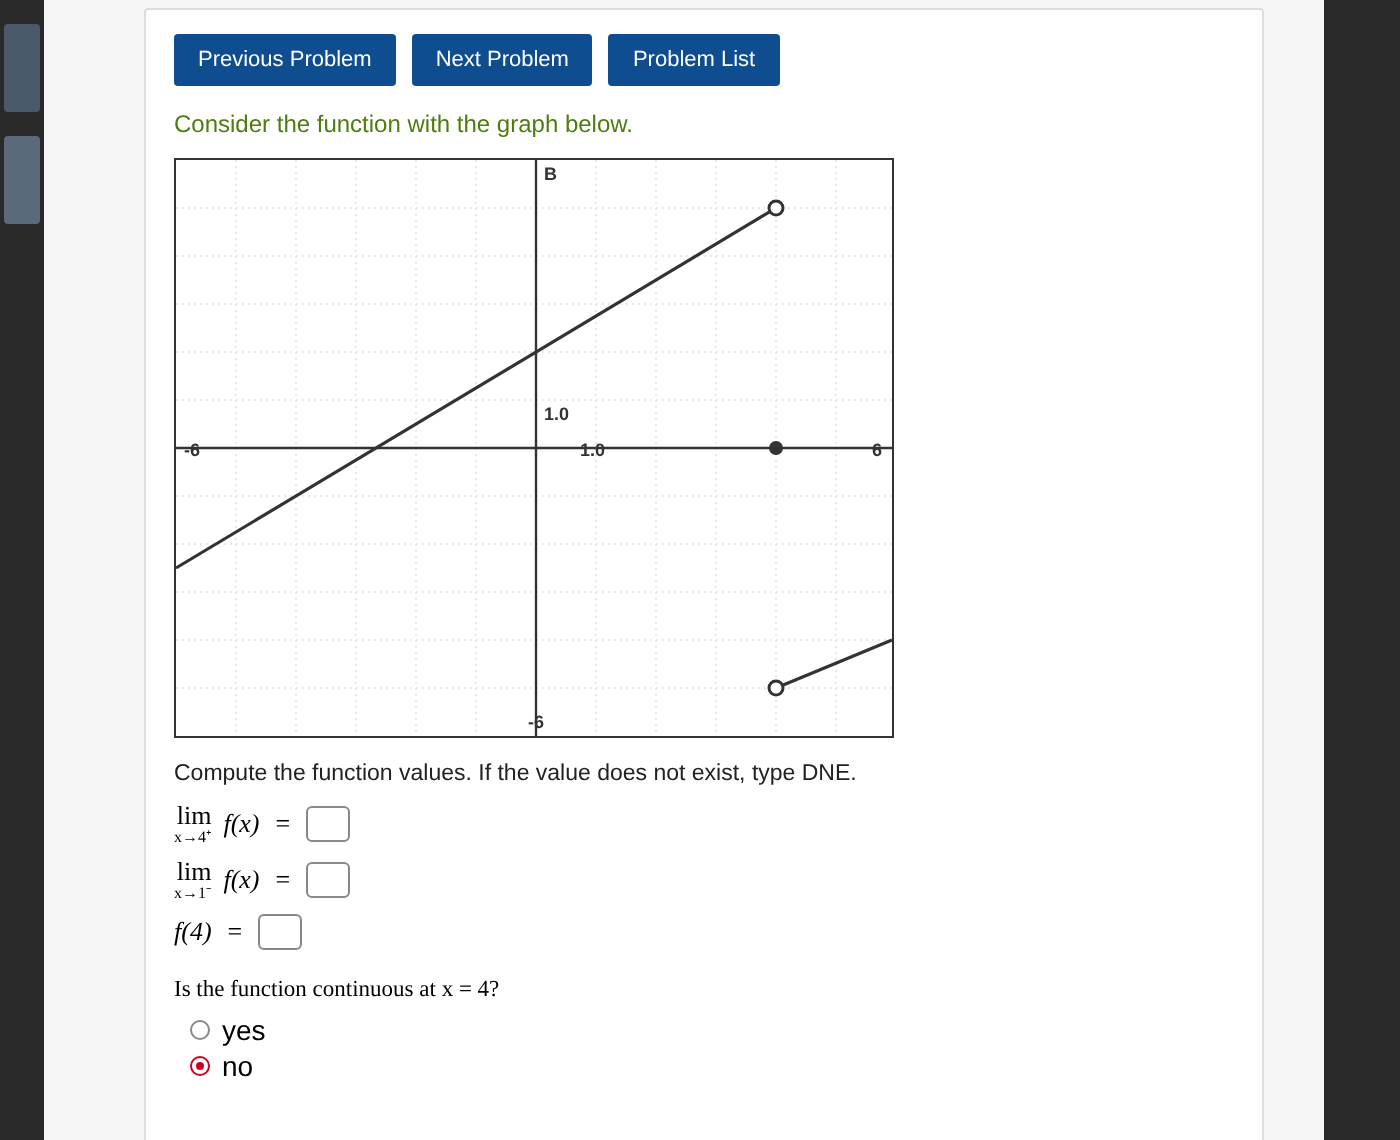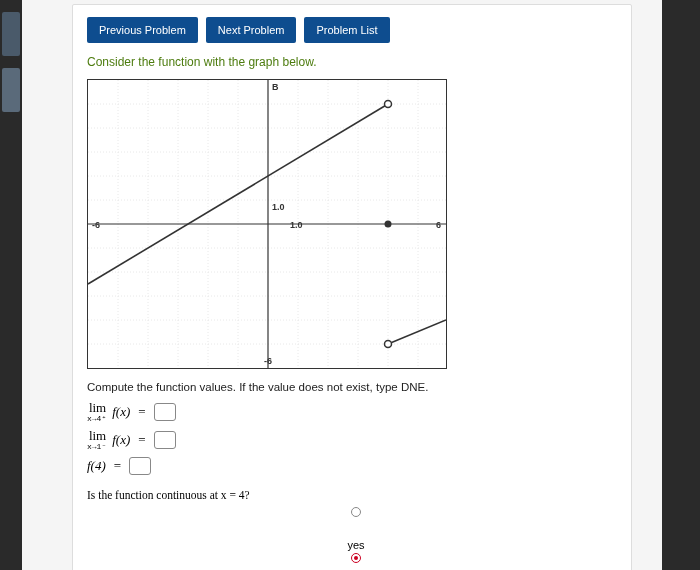--- a/index.html
+++ b/index.html
@@ -66,32 +66,32 @@
     .q-row { display: flex; align-items: center; gap: 6px; margin: 6px 0; }
     .math {
       font-family: "Times New Roman", serif;
       font-size: 13px;
       display: inline-flex;
       flex-direction: column;
       align-items: flex-end;
       line-height: 1;
     }
     .math .top { font-size: 13px; }
-    .math .bot { font-size: 8px; margin-top: 1px; font-family: Liberation Mono, monospace; }
+    .math .bot { font-size: 8px; margin-top: 1px; }
     .fx { font-family: "Times New Roman", serif; font-style: italic; font-size: 13px; }
     .eq { font-family: "Times New Roman", serif; font-size: 13px; margin: 0 2px; }
     .ans-box {
       width: 22px;
       height: 18px;
       border: 1px solid #888;
       border-radius: 3px;
       background: #fff;
     }
     .cont-q { font-size: 11.5px; margin: 14px 0 6px; font-family: "Times New Roman", serif; }
-    .radio-row { display: flex; align-items: center; gap: 22px; margin: 2px 0 2px 8px; font-size: 11px; flex-direction: column; }
+    .radio-row { display: flex; align-items: center; gap: 6px; margin: 2px 0 2px 8px; font-size: 14px; }
     .radio-dot {
       width: 10px; height: 10px; border-radius: 50%;
       border: 1.5px solid #888; display: inline-block; position: relative;
     }
     .radio-dot.sel { border-color: #c02; }
     .radio-dot.sel::after {
       content: ""; position: absolute; inset: 2px; background: #c02; border-radius: 50%;
     }
   </style>
 </head>

